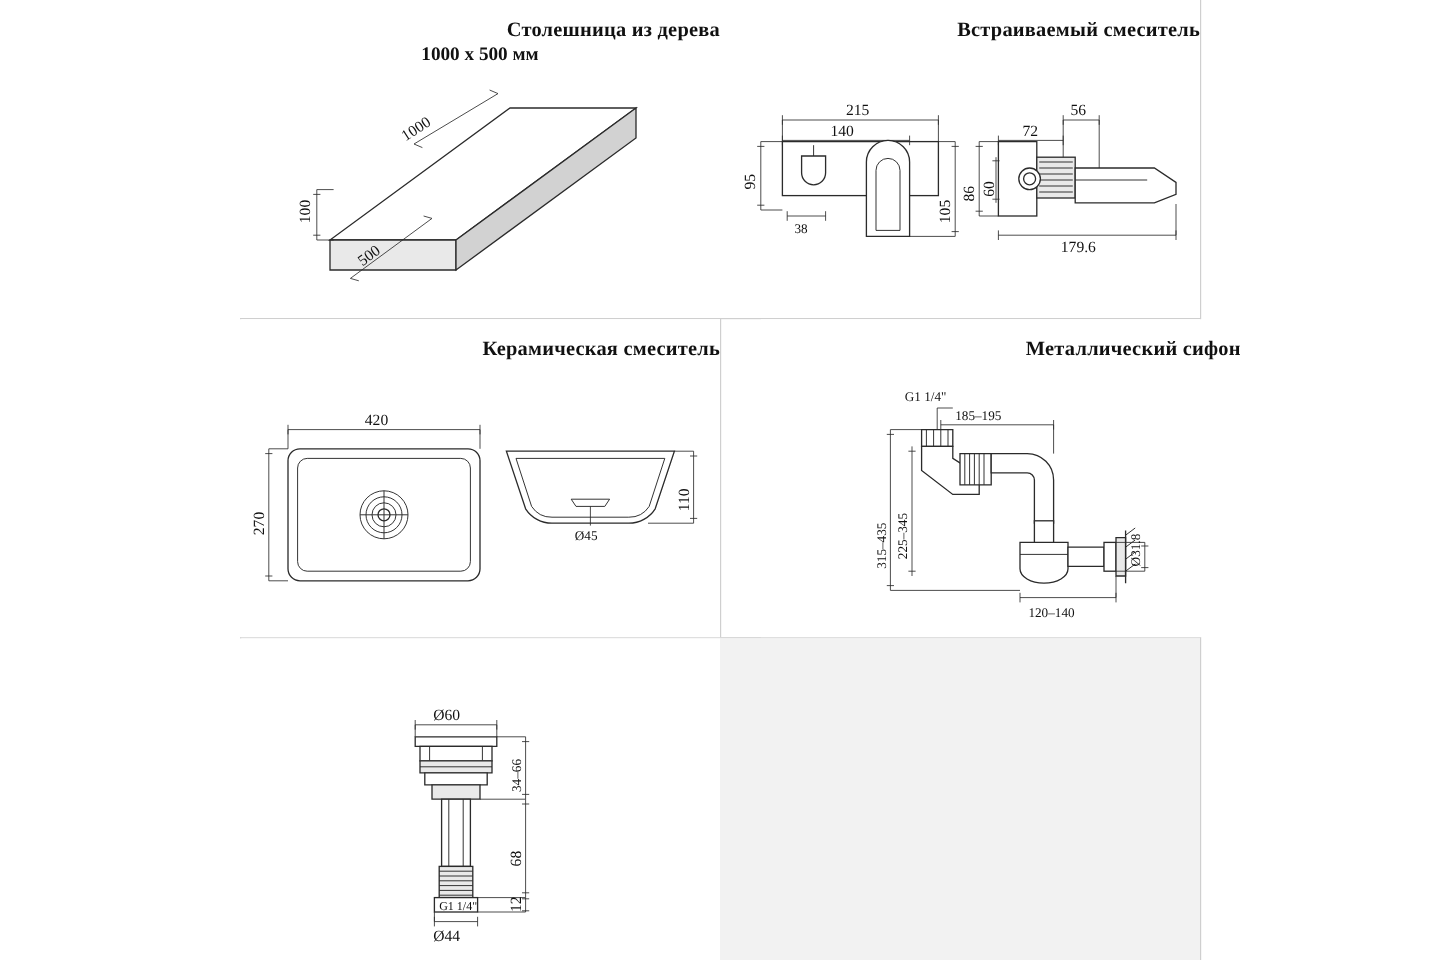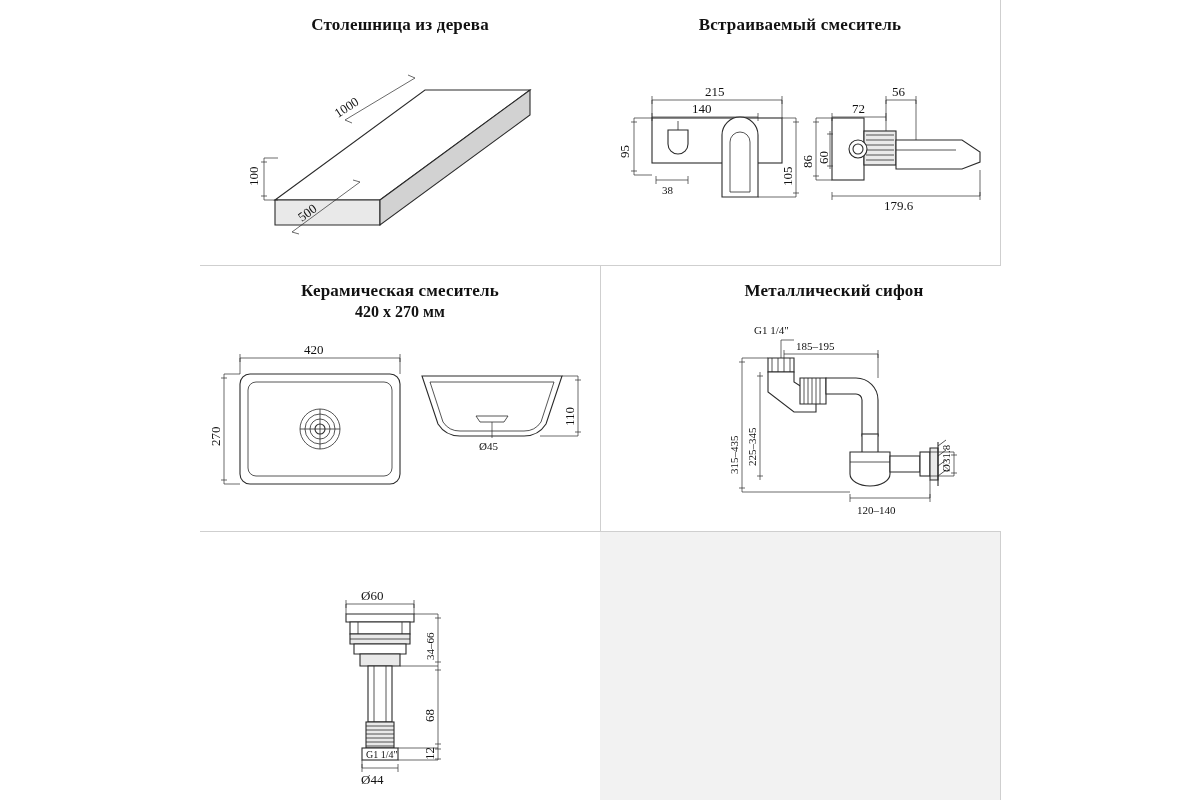--- a/index.html
+++ b/index.html
@@ -22,21 +22,21 @@
   }
   
   .cell {
     position: absolute;
     box-sizing: border-box;
     background: #ffffff;
   }
   .cell.blank { background: #f2f2f2; }
 
   .cell-title {
-    text-align: center;
+    text-align: right;
     font-weight: bold;
     font-size: 17px;
     line-height: 22px;
     letter-spacing: .2px;
     color: #111;
     padding-top: 14px;
   }
   .cell-sub {
     text-align: center;
     font-weight: bold;
@@ -76,20 +76,21 @@
 
   <div class="gline h" style="left:200px; top:265px; width:800px;"></div>
   <div class="gline h" style="left:200px; top:531px; width:800px;"></div>
   <div class="gline v" style="left:600px; top:0px; height:531px;"></div>
   <div class="gline v" style="left:200px; top:0px; height:800px;"></div>
   <div class="gline v" style="left:1000px; top:0px; height:800px;"></div>
   <div class="gline h" style="left:200px; top:799px; width:800px;"></div>
 
   <div class="cell" style="left:200px; top:0px; width:400px; height:265px;">
     <div class="cell-title">Столешница из дерева</div>
+    <div class="cell-sub">1000 x 500 мм</div>
     <svg class="draw" viewBox="0 0 400 265">
 
       <g>
 
         <polygon class="ln fillw" points="225,90 330,90 180,200 75,200"></polygon>
 
         <polygon class="ln fillg" points="75,200 180,200 180,225 75,225"></polygon>
 
         <polygon class="ln fillgd" points="180,200 330,90 330,115 180,225"></polygon>
       </g>
@@ -193,21 +194,20 @@
       <line class="dim" x1="232" y1="196" x2="380" y2="196"></line>
       <line class="dim" x1="232" y1="192" x2="232" y2="200"></line>
       <line class="dim" x1="380" y1="192" x2="380" y2="200"></line>
       <line class="dim" x1="380" y1="170" x2="380" y2="196"></line>
       <text class="dimtxt" x="284" y="210">179.6</text>
     </svg>
   </div>
 
   <div class="cell" style="left:200px; top:266px; width:400px; height:265px;">
     <div class="cell-title">Керамическая смеситель</div>
-    <div class="cell-sub">420 x 270 мм</div>
     <svg class="draw" viewBox="0 0 400 265">
 
       <rect class="ln fillw" x="40" y="108" width="160" height="110" rx="10"></rect>
       <rect class="ln-t fillw" x="48" y="116" width="144" height="94" rx="8"></rect>
 
       <circle class="ln-t" cx="120" cy="163" r="20"></circle>
       <circle class="ln-t" cx="120" cy="163" r="15"></circle>
       <circle class="ln-t" cx="120" cy="163" r="10"></circle>
       <circle class="ln" cx="120" cy="163" r="5"></circle>
       <line class="ln-t" x1="100" y1="163" x2="140" y2="163"></line>

